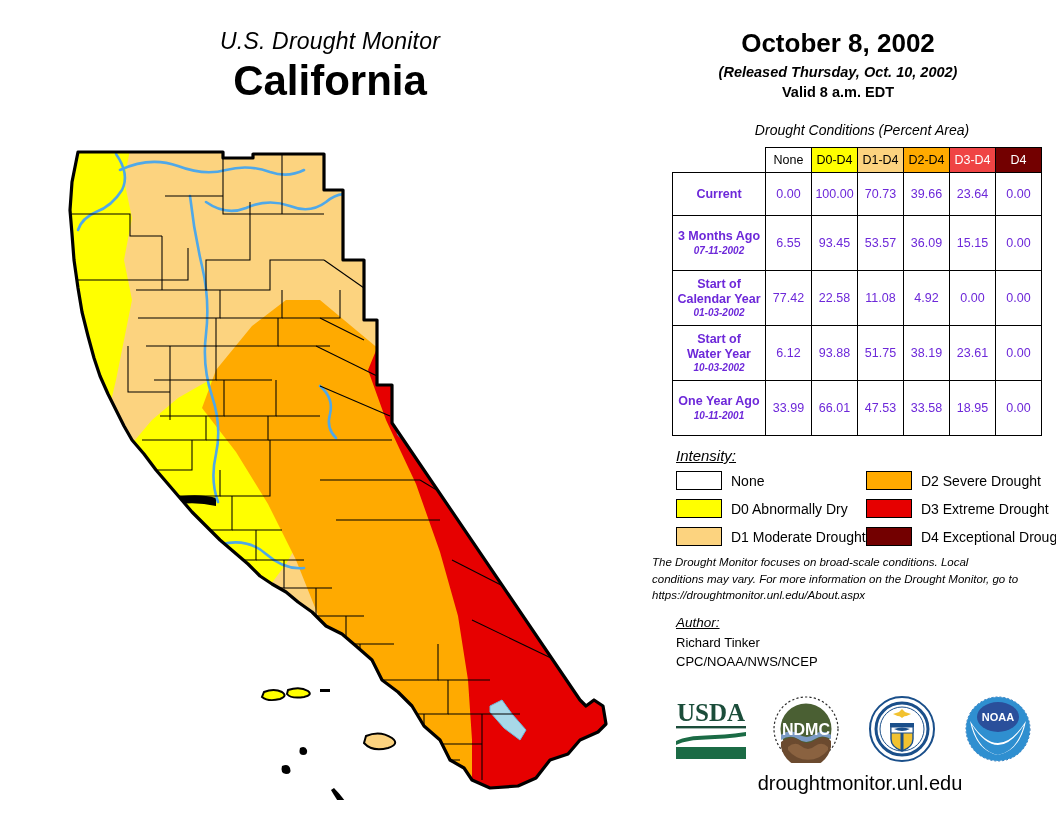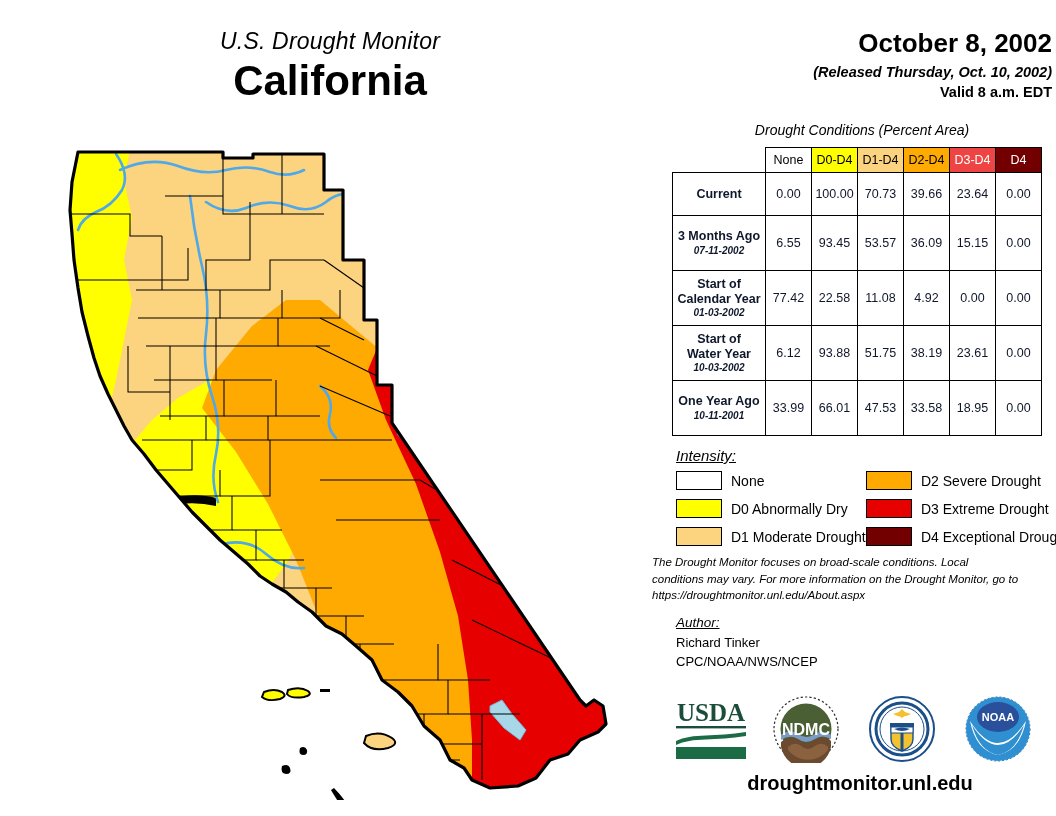--- a/index.html
+++ b/index.html
@@ -9,33 +9,33 @@
     overflow:hidden;
   }
   .abs{position:absolute;}
 
   
   #title-block{left:0;top:28px;width:660px;text-align:center;}
   #dm-title{font-size:23px;font-weight:normal;font-style:italic;letter-spacing:.2px;color:#000;}
   #state-title{font-size:42px;font-weight:bold;color:#000;margin-top:4px;line-height:1.05;}
 
   
-  #date-block{left:680px;top:28px;width:372px;text-align:right;}
+  #date-block{left:652px;top:28px;width:372px;text-align:center;}
   #release-date{font-size:26px;font-weight:bold;color:#000;}
   #released-line{font-size:14.5px;font-weight:bold;font-style:italic;color:#000;margin-top:5px;}
   #valid-line{font-size:14.5px;font-weight:bold;color:#000;margin-top:4px;}
 
   #table-caption{left:676px;top:122px;width:372px;text-align:center;
     font-size:14px;font-style:italic;color:#000;}
 
   
   #cond-table{left:672px;top:147px;border-collapse:collapse;}
   #cond-table td,#cond-table th{
     border:1.4px solid #000;text-align:center;vertical-align:middle;
-    font-size:12.5px;color:#0f172a;font-weight:normal;padding:0;
+    font-size:12.5px;color:#6d28d9;font-weight:normal;padding:0;
   }
   #cond-table .corner{border:none;width:88px;}
   #cond-table thead th{height:24px;width:45px;font-size:12.5px;font-weight:normal;}
   #cond-table tbody td.rowlab{
     width:88px;font-weight:bold;font-size:12.5px;line-height:1.18;padding:3px 2px;
   }
   #cond-table tbody td.rowlab .date{display:block;font-weight:bold;font-style:italic;font-size:10px;margin-top:1px;}
   #cond-table tbody td.val{width:45px;height:42px;}
   #cond-table tbody tr.tall td{height:48px;}
 
@@ -53,21 +53,21 @@
   #disclaimer{left:652px;top:554px;width:370px;font-size:11.5px;font-style:italic;
     color:#000;line-height:1.45;}
   #author-title{left:676px;top:615px;font-size:13.5px;font-style:italic;
     text-decoration:underline;color:#000;}
   #author-lines{left:676px;top:634px;font-size:13px;color:#000;line-height:1.45;}
 
   
   #logos{left:672px;top:695px;width:376px;height:72px;}
   .logo{position:absolute;top:0;}
   #site-url{left:672px;top:772px;width:376px;text-align:center;
-    font-size:20px;font-weight:bold;color:#000;}
+    font-size:20px;font-weight:normal;color:#000;}
 
   
   #map-wrap{left:20px;top:140px;width:640px;height:660px;}
   #map-svg{display:block;}
 </style>
 </head>
 <body>
 
 <div class="abs" id="title-block">
   <div id="dm-title">U.S. Drought Monitor</div>

